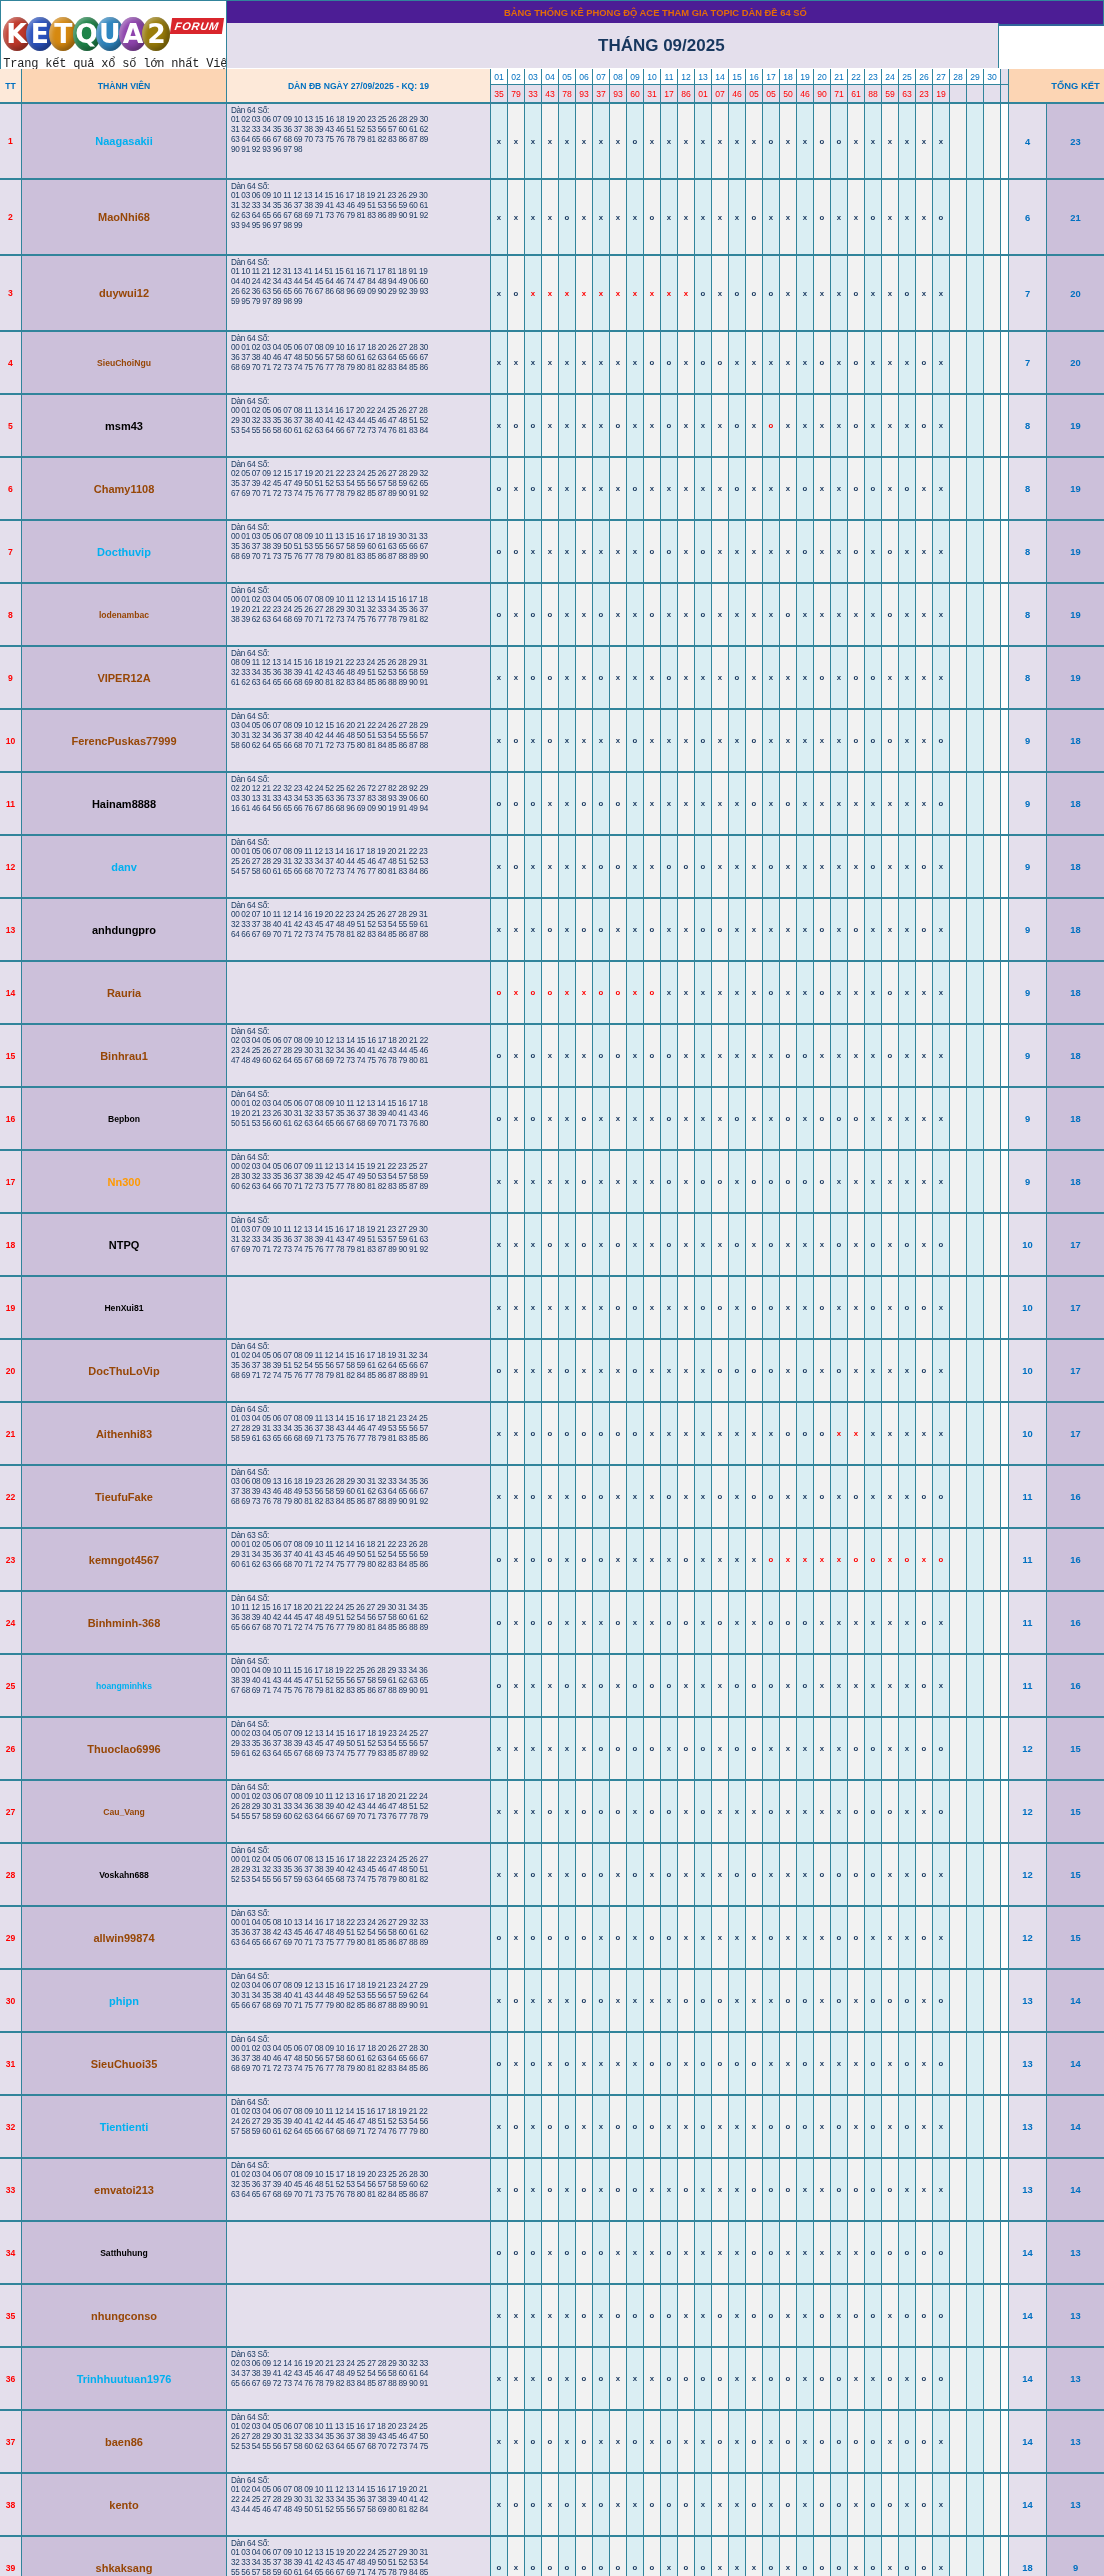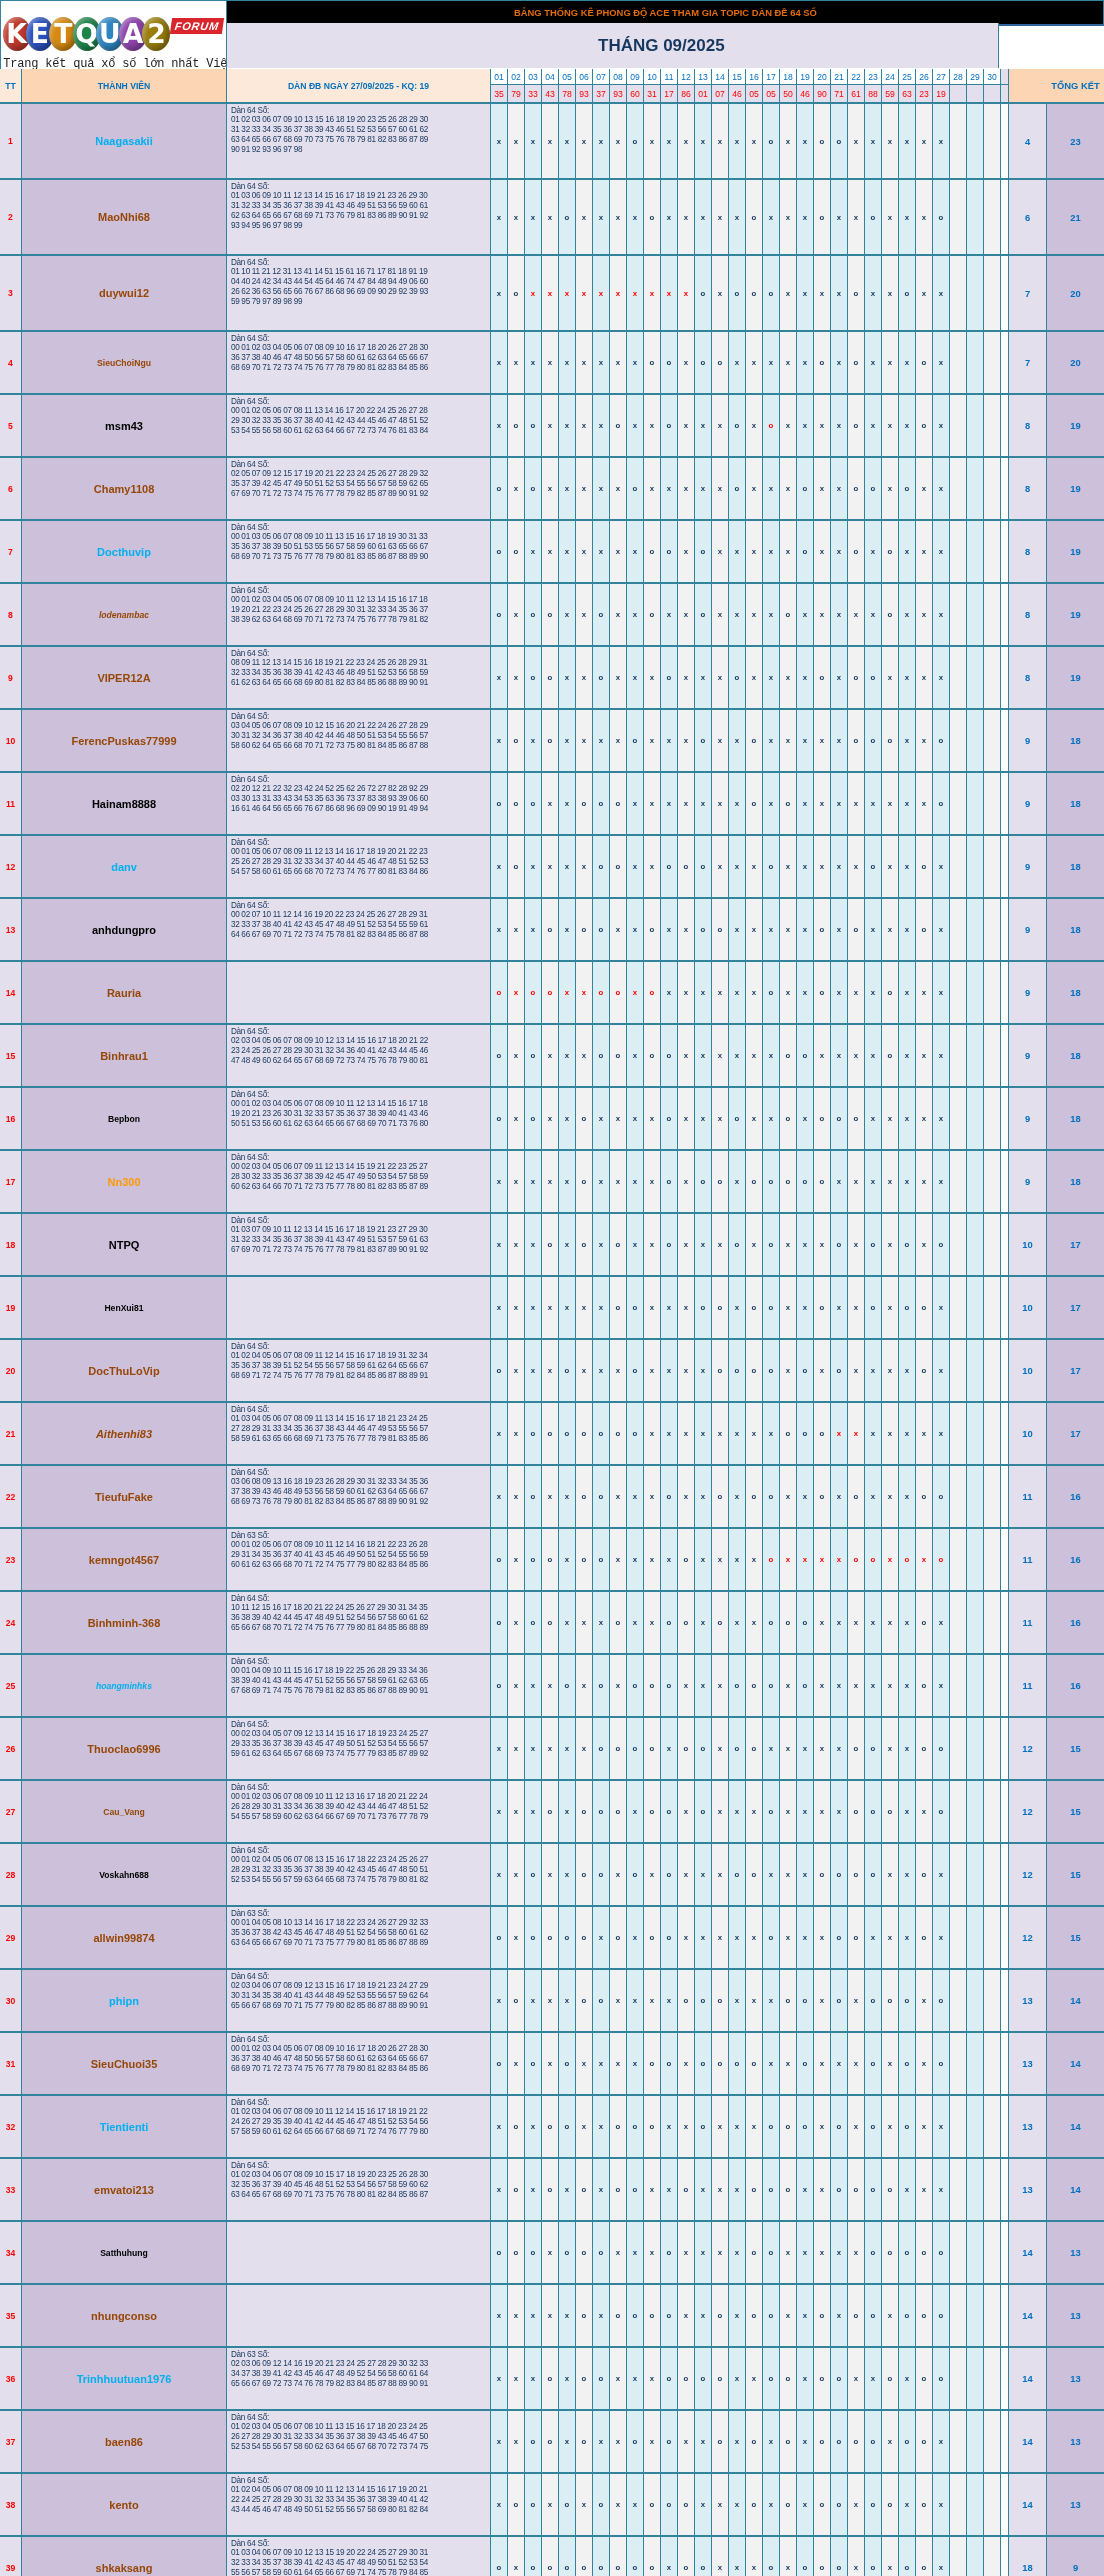--- a/index.html
+++ b/index.html
@@ -6,21 +6,21 @@
   body { width: 1104px; height: 2576px; background: #ffffff; font-family: "Liberation Sans", "DejaVu Sans", sans-serif; overflow: hidden; position: relative; }
   .sheet { position: absolute; left: 0; top: 0; width: 1104px; }
 
   
   .logo-box { position: absolute; left: 0; top: 0; width: 227px; height: 72px; background: #ffffff; border: 0.8px solid #31849b; overflow: hidden; }
   .logo-balls { position: absolute; left: 1.6px; top: 15.6px; height: 43px; display: flex; }
   .ball { width: 28px; height: 34px; border-radius: 50%; margin-right: -4.7px; display: flex; align-items: center; justify-content: center; color: #fff; font-weight: bold; font-size: 26.6px; font-family: "DejaVu Sans", sans-serif; box-shadow: inset -3.1px -3.1px 6.3px rgba(0,0,0,0.35), inset 2.3px 2.3px 4.7px rgba(255,255,255,0.35); }
   .logo-forum { position: absolute; left: 170px; top: 17px; width: 52px; height: 15.6px; background: #d9252c; color: #fff; font-style: italic; font-weight: bold; font-size: 11px; display: flex; align-items: center; justify-content: center; letter-spacing: 0.8px; transform: skewX(-8deg); }
   .logo-tagline { position: absolute; left: 2.3px; top: 56px; font-size: 12px; color: #222; white-space: nowrap; font-family: Liberation Mono, monospace; letter-spacing: -0.2px; }
 
-  .title-band { position: absolute; left: 227px; top: 0; width: 877px; height: 26px; background: #000000; border-bottom: 2.3px solid #31659b; border-top: 0.8px solid #31849b; border-right: 0.8px solid #31849b; display: flex; align-items: center; padding-left: 10px; }
+  .title-band { position: absolute; left: 227px; top: 0; width: 877px; height: 26px; background: #4c1d95; border-bottom: 2.3px solid #31659b; border-top: 0.8px solid #31849b; border-right: 0.8px solid #31849b; display: flex; align-items: center; }
   .title-band span { margin-left: 277px; color: #e26b0a; font-size: 9.4px; font-weight: bold; }
   .month-band { position: absolute; left: 227px; top: 23.4px; width: 772px; height: 45px; background: #e4dfec; display: flex; align-items: center; border-right: 0.8px solid #31849b; }
   .month-band span { margin-left: 371px; color: #17375e; font-size: 17px; font-weight: bold; }
 
   .hdr-tt, .hdr-member, .hdr-dan, .hdr-total { position: absolute; top: 69px; height: 33px; background: #fcd5b4; color: #0070c0; font-size: 8.6px; font-weight: bold; display: flex; align-items: center; justify-content: center; border-right: 1.6px solid #31849b; }
   .hdr-tt { left: 0; width: 22px; background: #fde9d9; }
   .hdr-member { left: 22px; width: 205px; text-align: center; }
   .hdr-dan { left: 227px; width: 264px; background: #fde9d9; }
   .hdr-total { left: 1047px; width: 57px; font-size: 9.4px; border-right: none; }
   .hdr-days { position: absolute; left: 491px; top: 69px; width: 517px; height: 33px; background: #e4dfec; }
@@ -42,21 +42,21 @@
   .mark:nth-child(odd) { background: #daeef3; }
   .mark:nth-child(even) { background: #f2f2f2; }
   .mark.red { color: #ff0000; }
   .c-miss { width: 39px; background: #e4dfec; color: #0070c0; font-size: 9.4px; font-weight: bold; display: flex; align-items: center; justify-content: center; border-left: 1.6px solid #31849b; border-right: 0.8px solid #31849b; }
   .c-total { width: 57px; background: #ccc0da; color: #0070c0; font-size: 9.4px; font-weight: bold; display: flex; align-items: center; justify-content: center; }
 
   .name-blue { color: #00b0f0; }
   .name-brown { color: #974706; }
   .name-black { color: #000000; }
   .name-orange { color: #ff9900; }
-  .name-italic { font-style: italic; }
+  .name-italic { }
   .name-small { font-size: 8.6px; }
 </style>
 </head>
 <body>
 
 <div class="sheet">
 
   <div class="logo-box">
     <div class="logo-balls" id="logo-balls">
         <div class="ball" style="background: rgb(192, 57, 43);">K</div>

